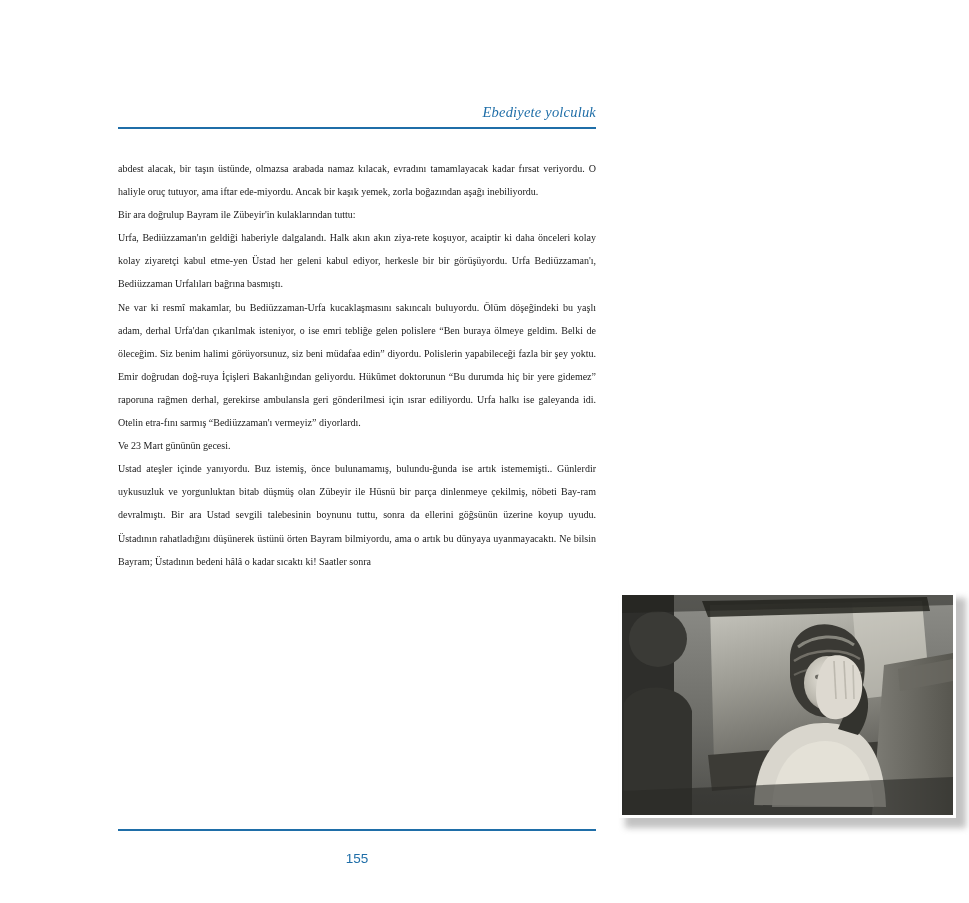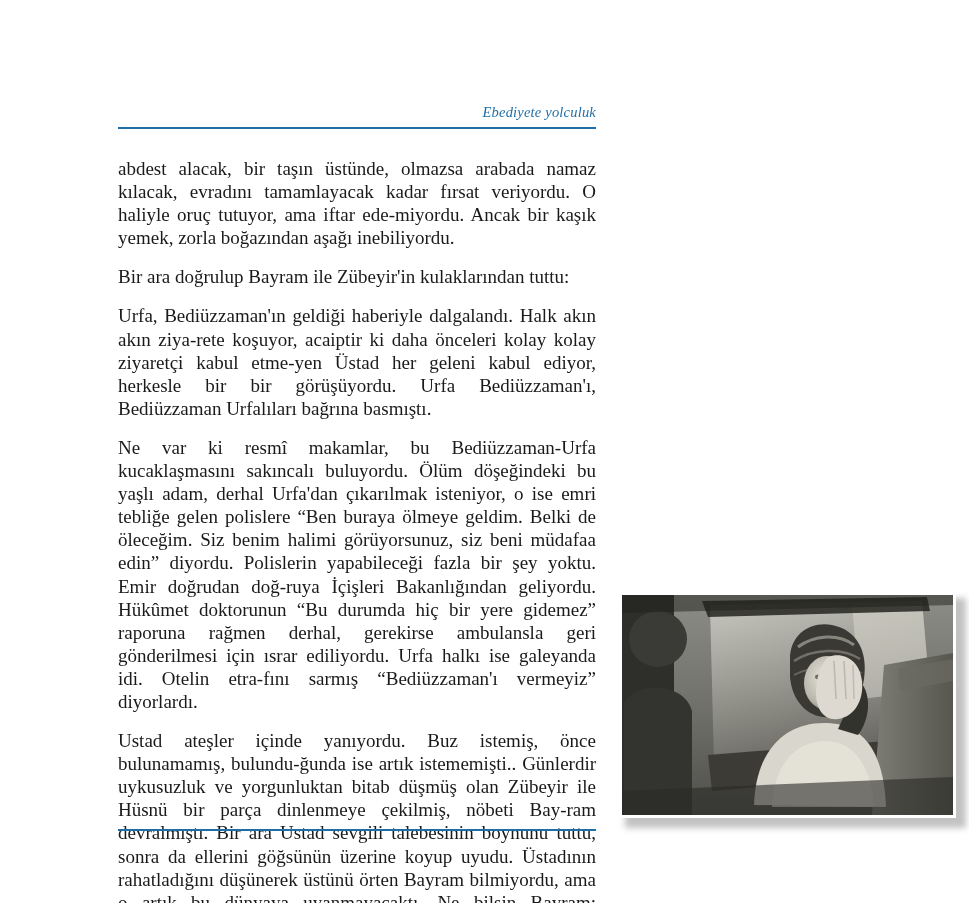--- a/index.html
+++ b/index.html
@@ -52,29 +52,29 @@
 
   
   .text-column {
     position: absolute;
     left: 118px;
     top: 157px;
     width: 478px;
   }
   .para {
     margin: 0;
-    font-size: 19px;
+    font-size: 10px;
     line-height: 23.1px;
     color: #1a1a1a;
     text-align: justify;
     text-justify: inter-word;
     hyphens: manual;
   }
   .para + .para {
-    margin-top: 16px;
+    margin-top: 0px;
   }
   .para.nowrap-last {
     text-align: left;
   }
 
   
   .rule-bottom {
     position: absolute;
     left: 118px;
     top: 829px;
@@ -135,24 +135,26 @@
   <div class="header-area">
     <div class="running-head">Ebediyete yolculuk</div>
     <div class="rule-top"></div>
   </div>
 
   <div class="text-column">
     <p class="para">abdest alacak, bir taşın üstünde, olmazsa arabada namaz kılacak, evradını tamamlayacak kadar fırsat veriyordu. O haliyle oruç tutuyor, ama iftar ede-miyordu. Ancak bir kaşık yemek, zorla boğazından aşağı inebiliyordu.</p>
     <p class="para nowrap-last">Bir ara doğrulup Bayram ile Zübeyir'in kulaklarından tuttu:</p>
     <p class="para">Urfa, Bediüzzaman'ın geldiği haberiyle dalgalandı. Halk akın akın ziya-rete koşuyor, acaiptir ki daha önceleri kolay kolay ziyaretçi kabul etme-yen Üstad her geleni kabul ediyor, herkesle bir bir görüşüyordu. Urfa Bediüzzaman'ı, Bediüzzaman Urfalıları bağrına basmıştı.</p>
     <p class="para">Ne var ki resmî makamlar, bu Bediüzzaman-Urfa kucaklaşmasını sakıncalı buluyordu. Ölüm döşeğindeki bu yaşlı adam, derhal Urfa'dan çıkarılmak isteniyor, o ise emri tebliğe gelen polislere “Ben buraya ölmeye geldim. Belki de öleceğim. Siz benim halimi görüyorsunuz, siz beni müdafaa edin” diyordu. Polislerin yapabileceği fazla bir şey yoktu. Emir doğrudan doğ-ruya İçişleri Bakanlığından geliyordu. Hükûmet doktorunun “Bu durumda hiç bir yere gidemez” raporuna rağmen derhal, gerekirse ambulansla geri gönderilmesi için ısrar ediliyordu. Urfa halkı ise galeyanda idi. Otelin etra-fını sarmış “Bediüzzaman'ı vermeyiz” diyorlardı.</p>
+    <p class="para nowrap-last">Ve 23 Mart gününün gecesi.</p>
     <p class="para">Ustad ateşler içinde yanıyordu. Buz istemiş, önce bulunamamış, bulundu-ğunda ise artık istememişti.. Günlerdir uykusuzluk ve yorgunluktan bitab düşmüş olan Zübeyir ile Hüsnü bir parça dinlenmeye çekilmiş, nöbeti Bay-ram devralmıştı. Bir ara Ustad sevgili talebesinin boynunu tuttu, sonra da ellerini göğsünün üzerine koyup uyudu. Üstadının rahatladığını düşünerek üstünü örten Bayram bilmiyordu, ama o artık bu dünyaya uyanmayacaktı. Ne bilsin Bayram; Üstadının bedeni hâlâ o kadar sıcaktı ki! Saatler sonra</p>
   </div>
 
   <div class="rule-bottom"></div>
+  <div class="folio">155</div>
 
   <div class="photo-wrap">
     <div class="photo-shadow"></div>
     <div class="photo">
       <svg viewBox="0 0 331 220" preserveAspectRatio="none">
         <defs>
           <linearGradient id="bgGrad" x1="0" y1="0" x2="0" y2="1">
             <stop offset="0%" stop-color="#8d8d88"></stop>
             <stop offset="55%" stop-color="#6e6e69"></stop>
             <stop offset="100%" stop-color="#4e4e4a"></stop>

